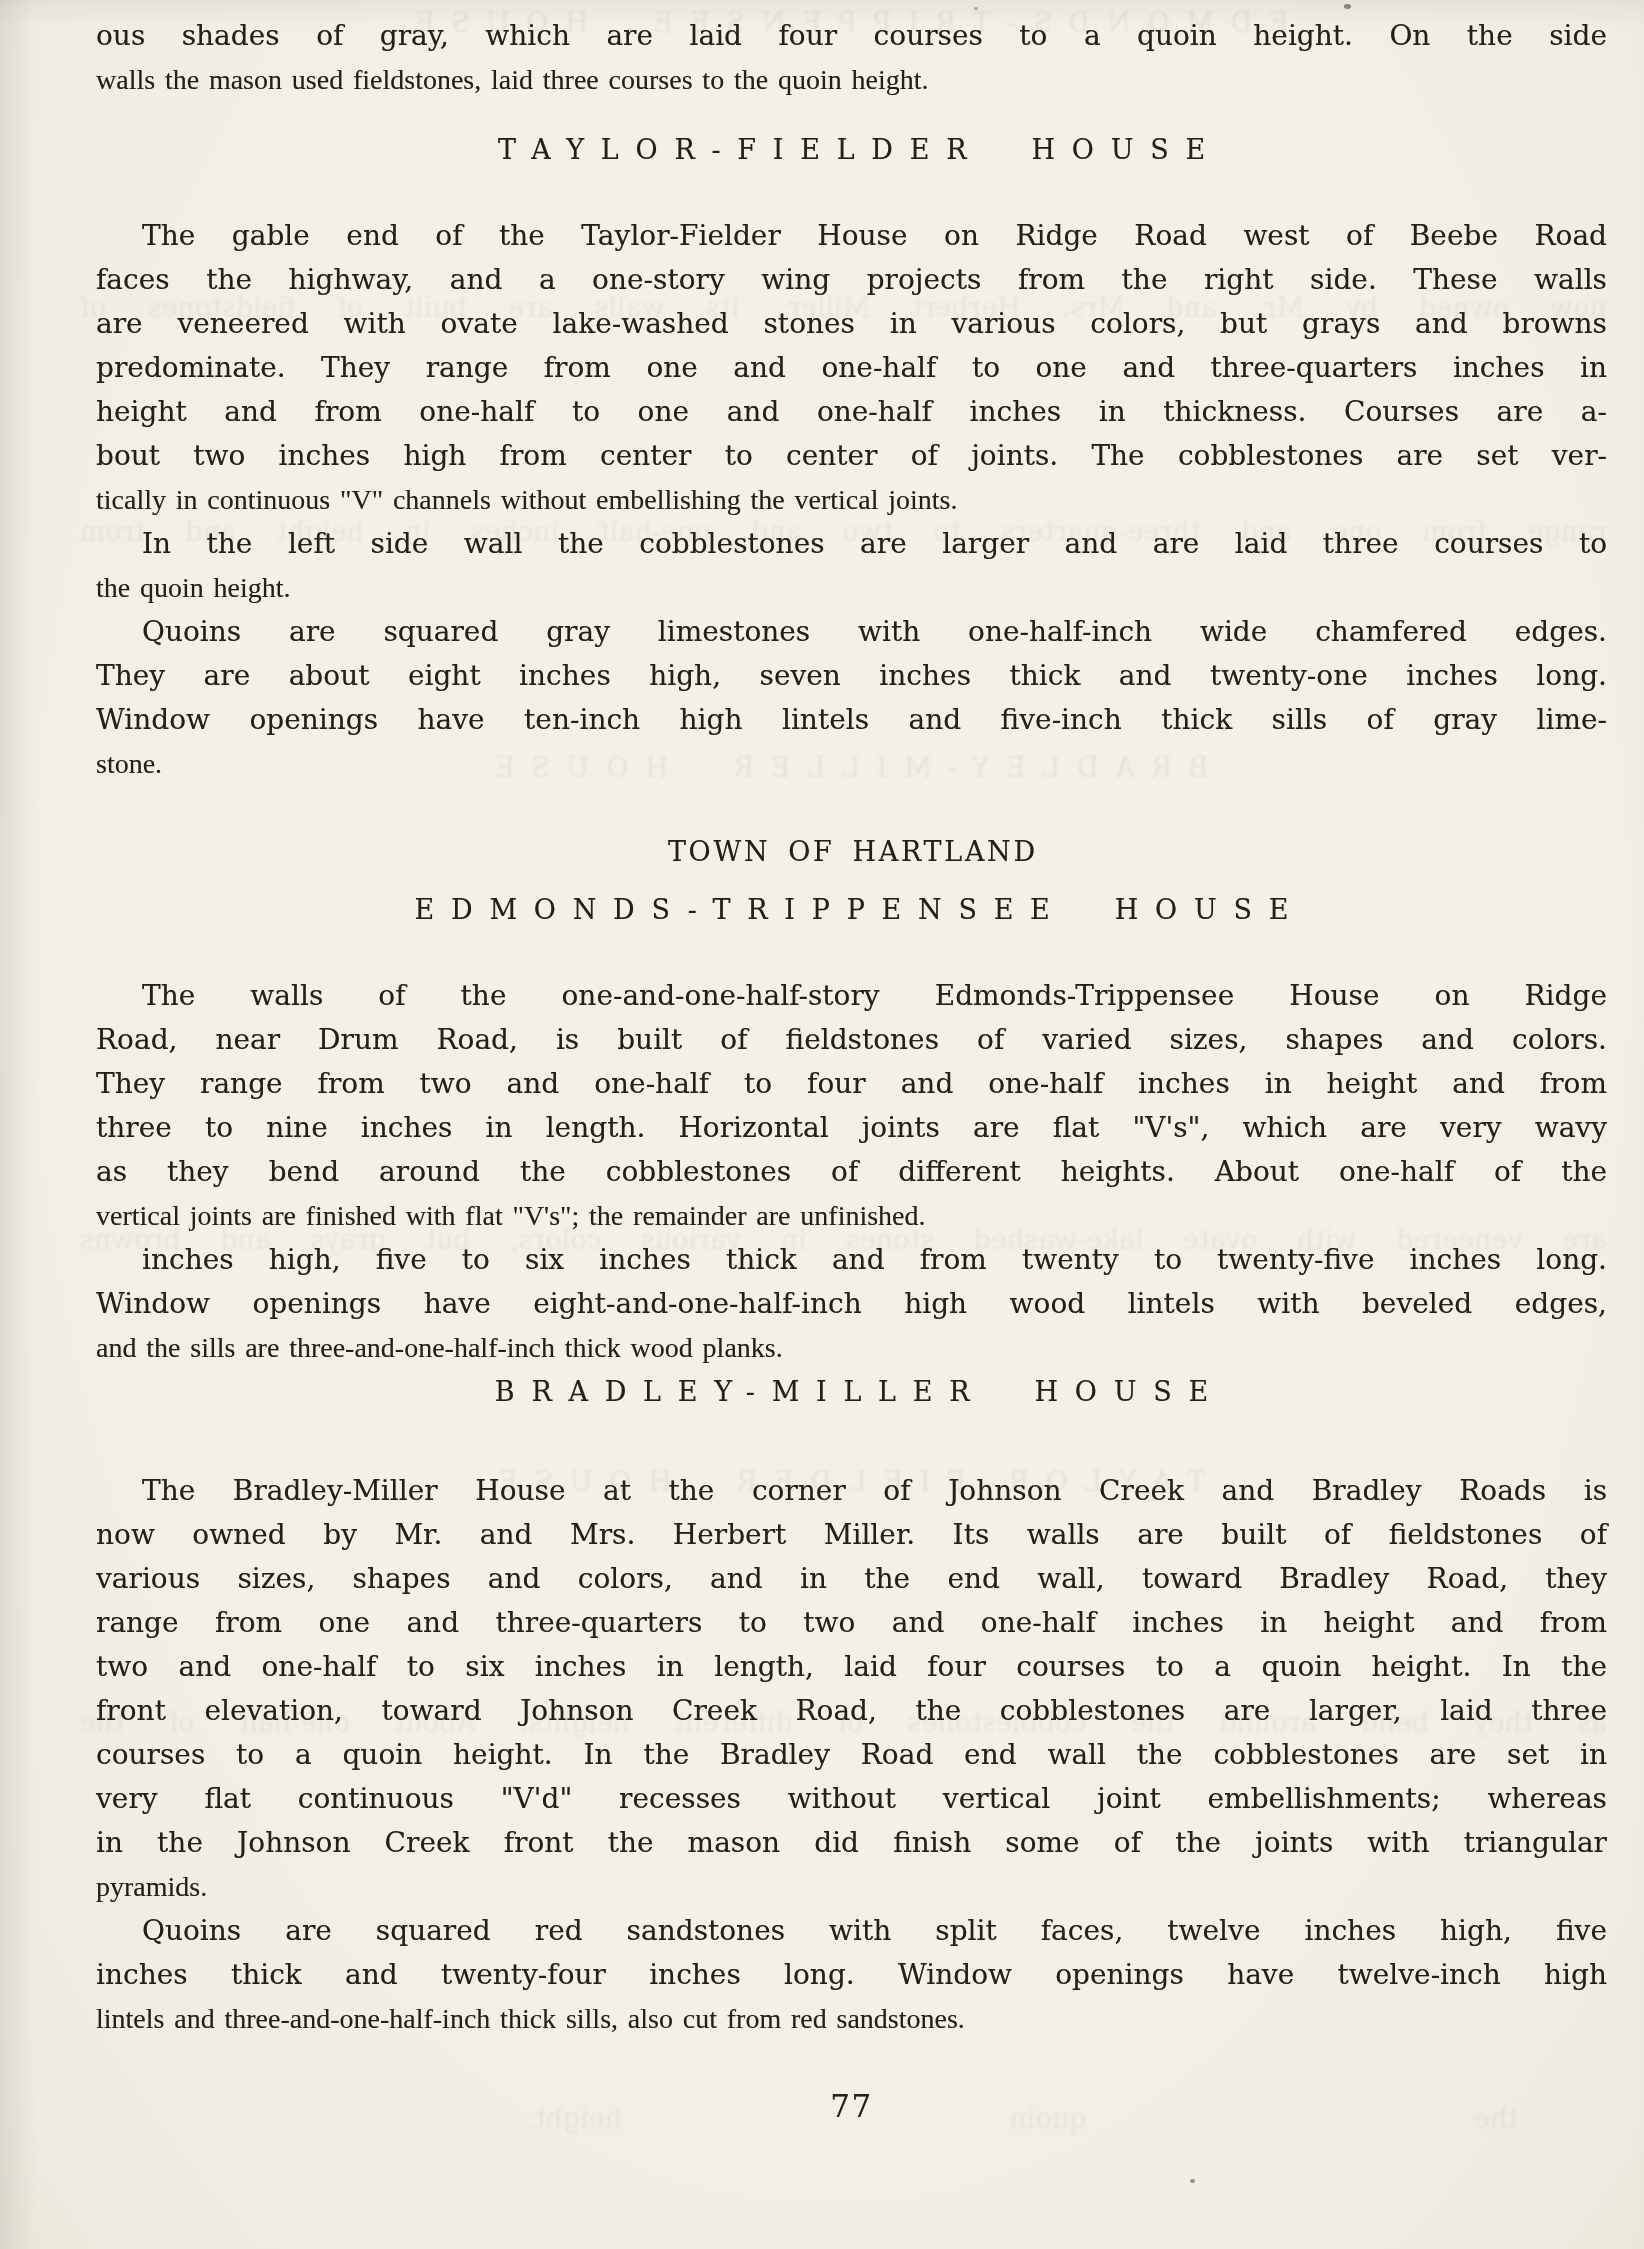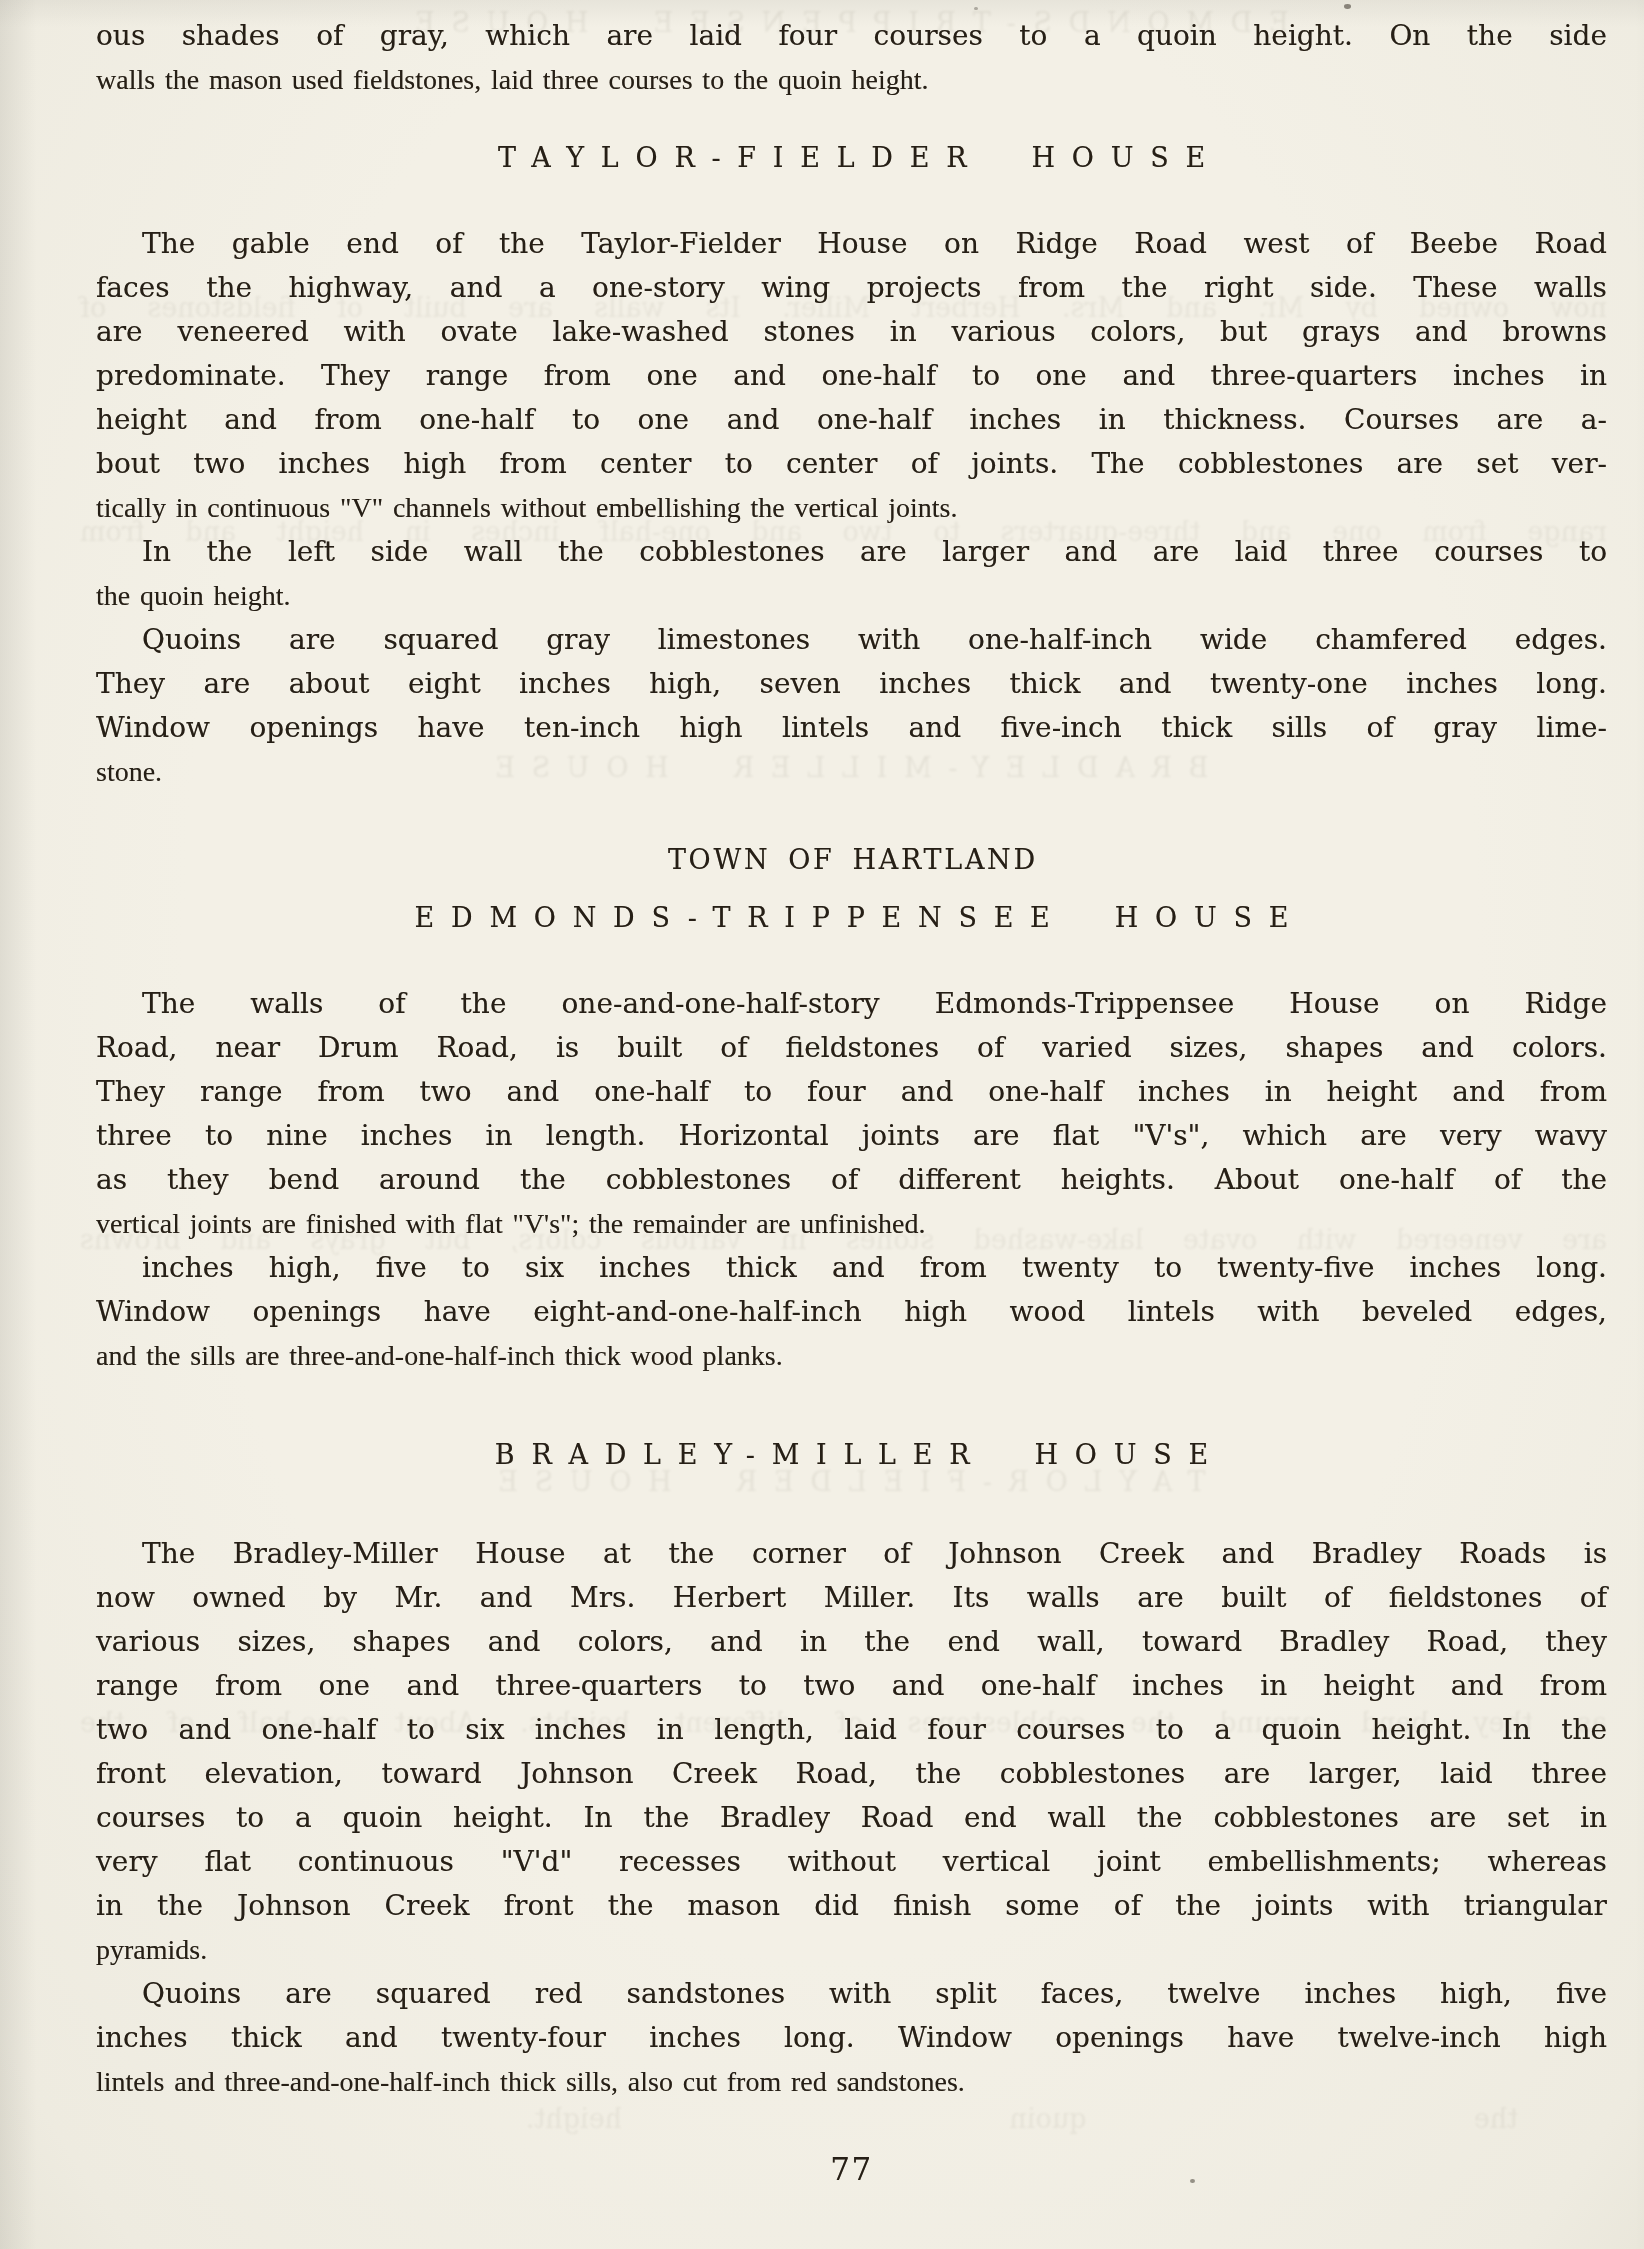--- a/index.html
+++ b/index.html
@@ -57,24 +57,24 @@
   .heading.spaced {
     letter-spacing: 0.62em;
     word-spacing: 0.85em;
     padding-left: 0.62em; 
   }
   .heading.plain {
     letter-spacing: 0.10em;
     word-spacing: 0.25em;
     padding-left: 0.10em;
   }
-  .h-taylor   { margin-top: 34px;  margin-bottom: 42px; }
+  .h-taylor   { margin-top: 26px;  margin-bottom: 42px; }
   .h-town     { margin-top: 44px;  margin-bottom: 13.4px; text-align: center; }
   .h-edmonds  { margin-top: 9.6px;  margin-bottom: 42px; }
-  .h-bradley  { margin-top: 55px; margin-bottom: 55px; }
+  .h-bradley  { margin-bottom: 55px; }
   
   .page-number {
     margin-top: 43px;
     text-align: center;
     text-align-last: center;
     font-size: 31px;
     letter-spacing: 0.05em;
   }
   
   .ghost {

